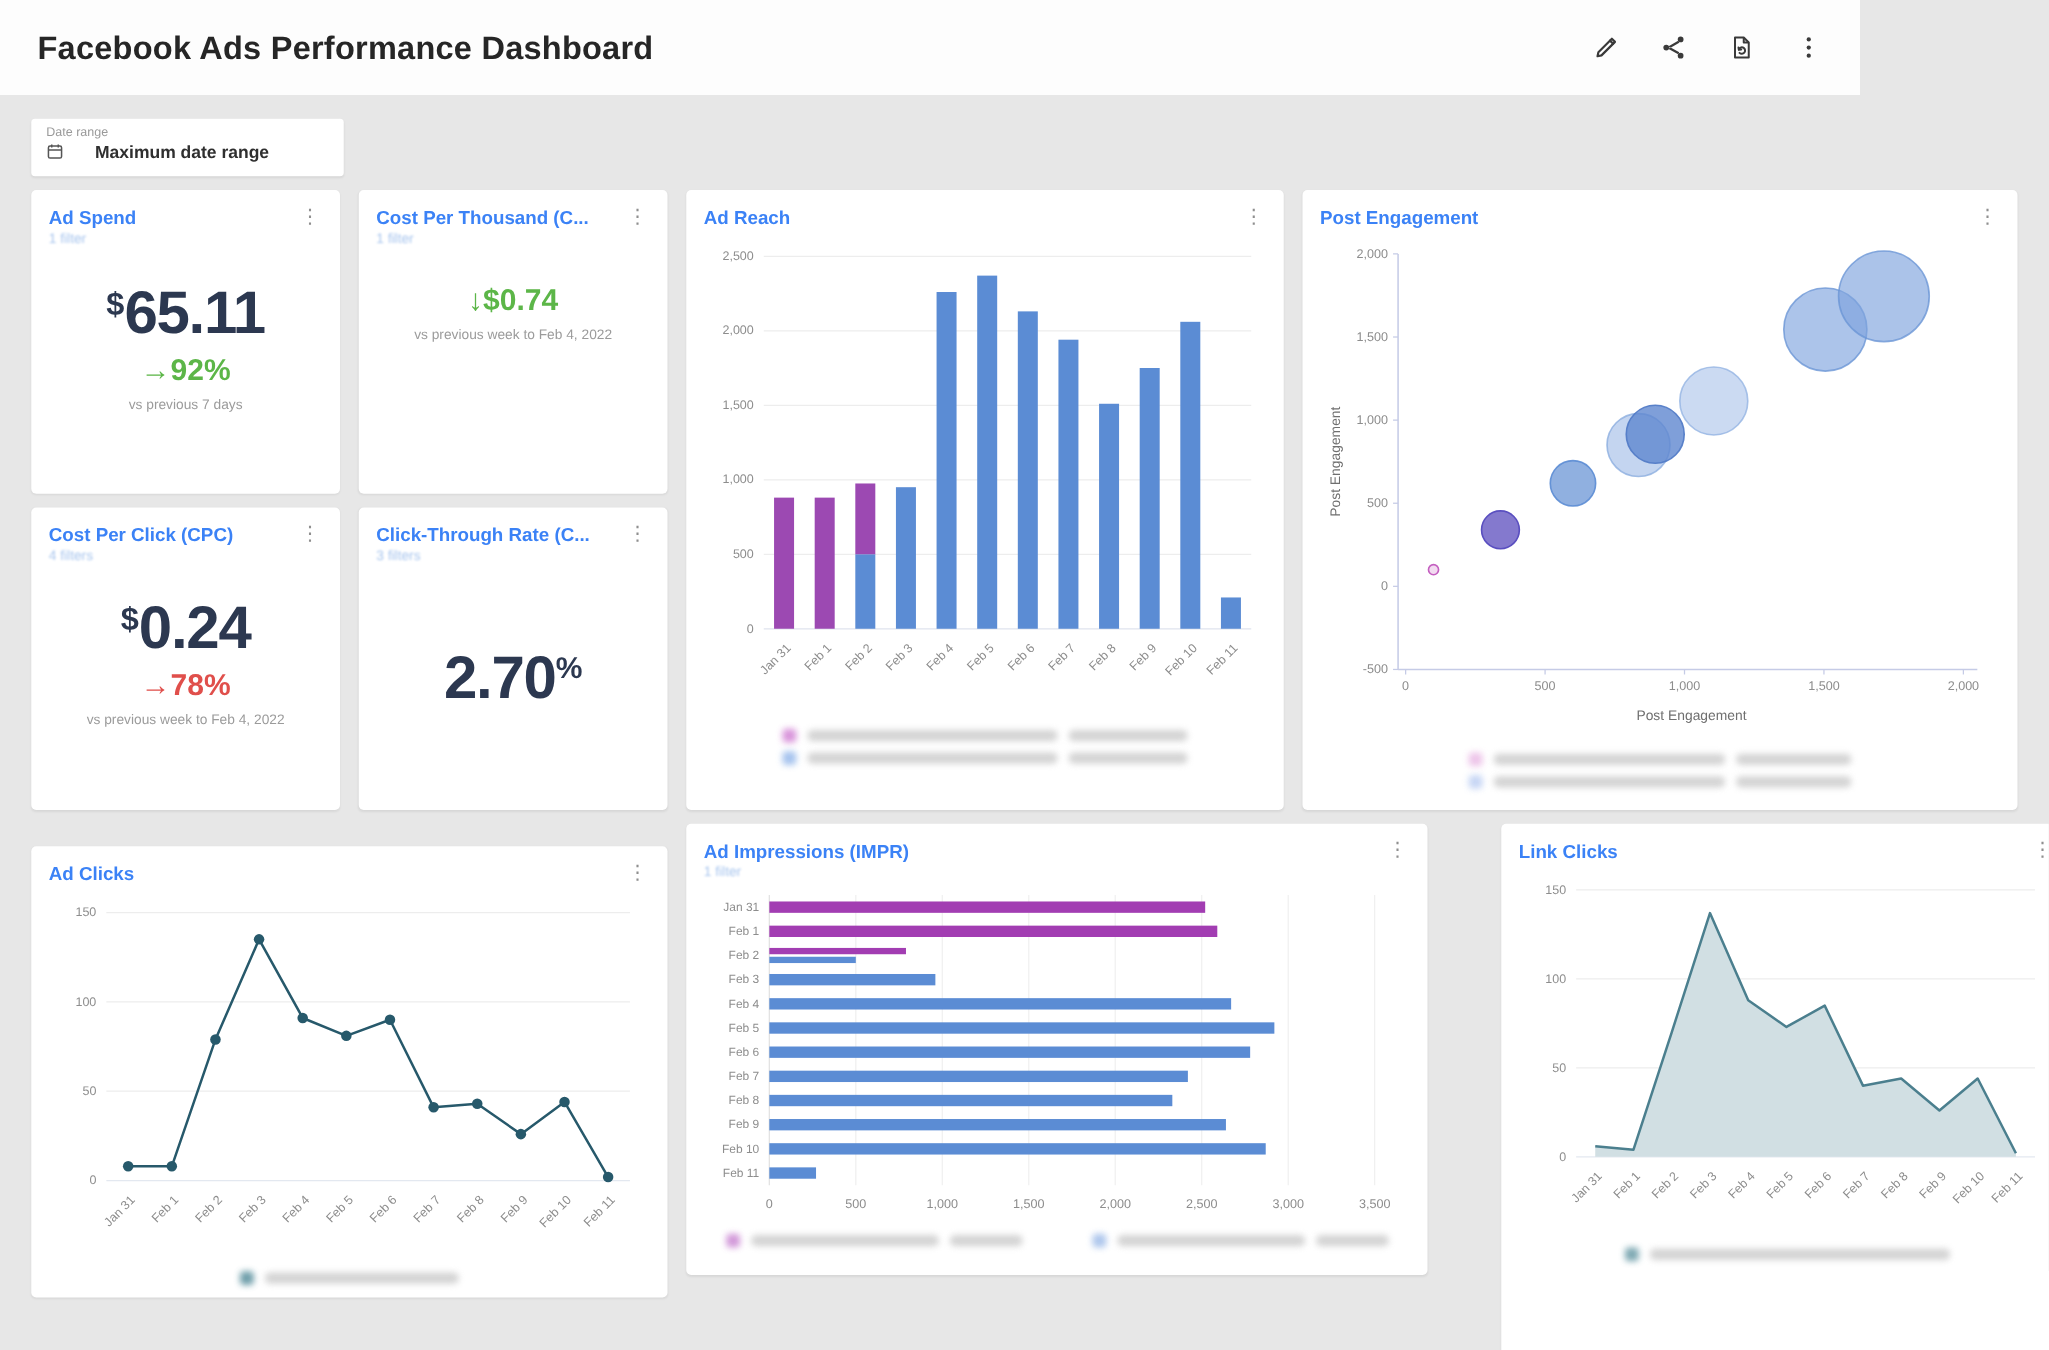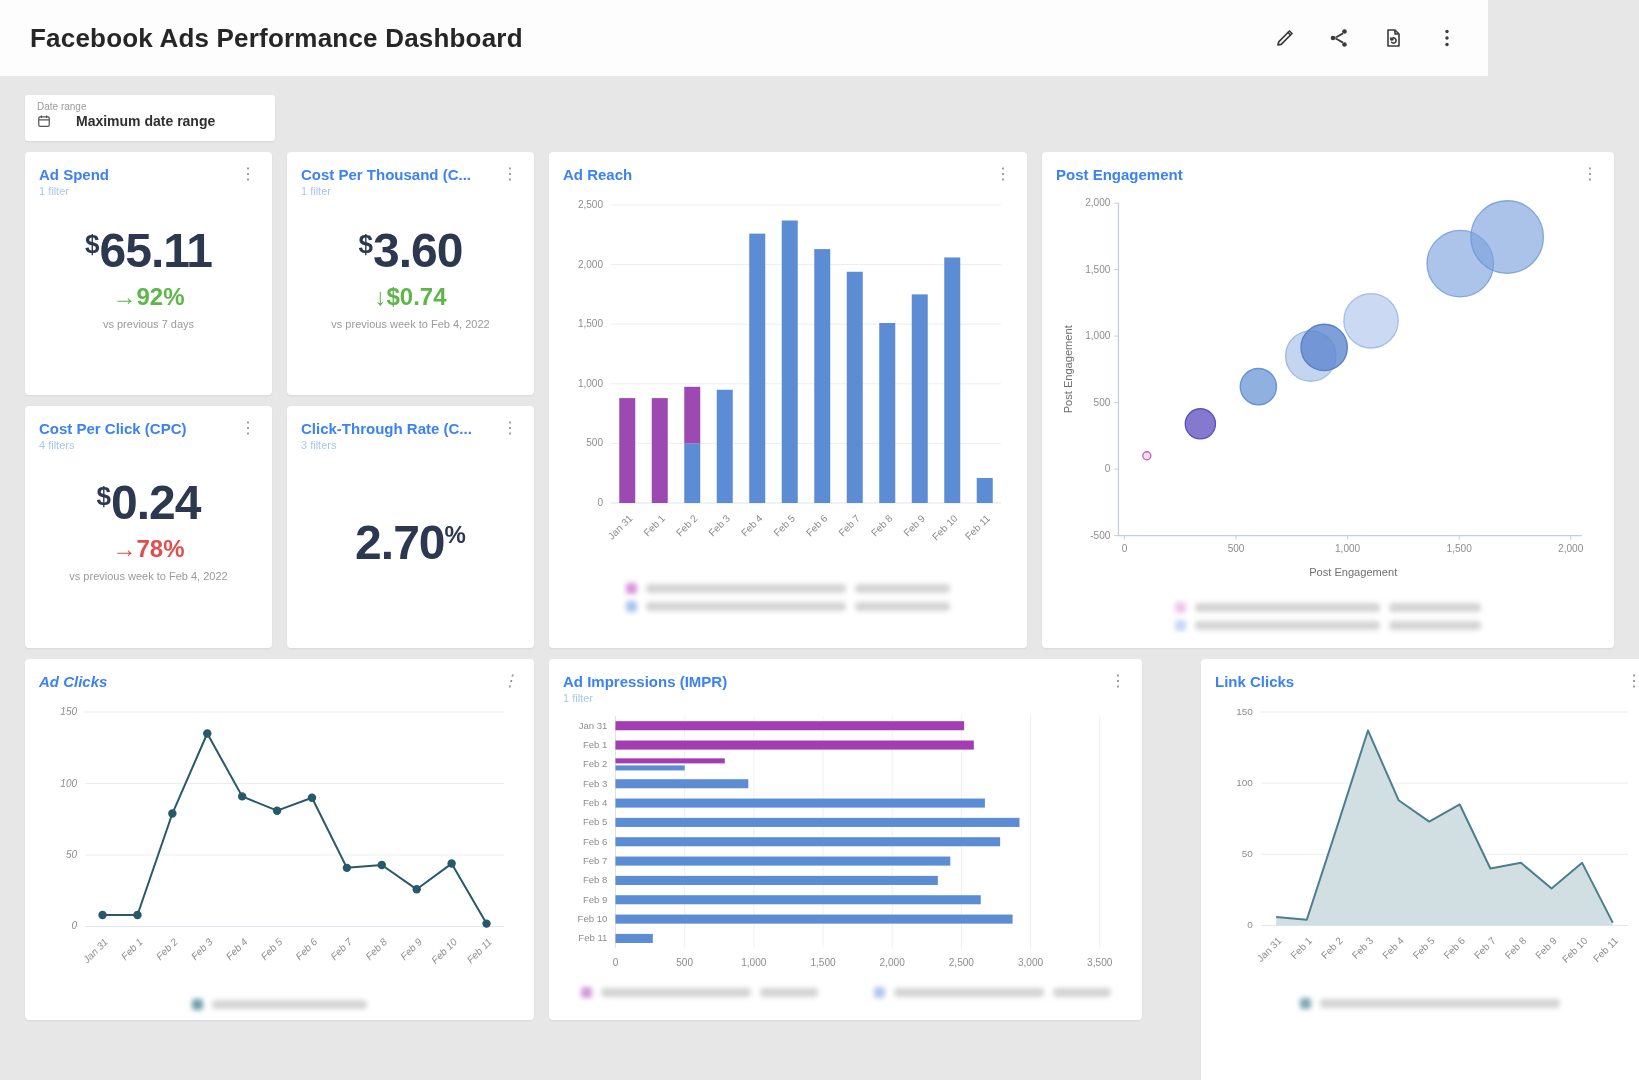--- a/index.html
+++ b/index.html
@@ -104,21 +104,20 @@
     <div class="kpi-delta" style="color: rgb(92, 182, 72);">→92%</div>
     <div class="kpi-sub">vs previous 7 days</div>
   </div>
 </div>
 
 <div class="card" style="left:287px; top:152px; width:247px; height:243px;">
   <div class="card-title">Cost Per Thousand (C...</div>
   <div class="filter-label">1 filter</div>
   <div class="kebab">⋮</div>
   <div class="kpi-body" style="margin-top:30px;">
-    <div class="kpi-value"><span class="kpi-prefix">$</span><span>3.60</span></div>
     <div class="kpi-delta" style="color: rgb(92, 182, 72);">↓$0.74</div>
     <div class="kpi-sub">vs previous week to Feb 4, 2022</div>
   </div>
 </div>
 
 <div class="card" style="left:25px; top:406px; width:247px; height:242px;">
   <div class="card-title">Cost Per Click (CPC)</div>
   <div class="filter-label">4 filters</div>
   <div class="kebab">⋮</div>
   <div class="kpi-body" style="margin-top:28px;">
@@ -251,21 +250,21 @@
           <div class="legend-entry">
             <span class="legend-swatch" style="background: rgb(185, 204, 242);"></span>
             <span class="legend-block" style="width: 185px;"></span>
             <span class="legend-block" style="width: 92px;"></span>
           </div>
         </div>
       </div>
     </div>
 </div>
 
-<div class="card" style="left:25px; top:659px; width:509px; height:361px;font-style:italic;">
+<div class="card" style="left:25px; top:677px; width:509px; height:361px;">
   <div class="card-title">Ad Clicks</div>
   <div class="kebab">⋮</div>
   <div class="chart" id="chart-ad-clicks" style="margin-top:6px;">
       <svg viewBox="0 0 480 300">
         <text x="38" y="233" font-size="10" fill="#8d8d8d" font-family="&quot;Liberation Sans&quot;,sans-serif" text-anchor="end">0</text>
         <line x1="46" y1="158.66666666666669" x2="464" y2="158.66666666666669" stroke="#ededed" stroke-width="1"></line>
         <text x="38" y="161.66666666666669" font-size="10" fill="#8d8d8d" font-family="&quot;Liberation Sans&quot;,sans-serif" text-anchor="end">50</text>
         <line x1="46" y1="87.33333333333334" x2="464" y2="87.33333333333334" stroke="#ededed" stroke-width="1"></line>
         <text x="38" y="90.33333333333334" font-size="10" fill="#8d8d8d" font-family="&quot;Liberation Sans&quot;,sans-serif" text-anchor="end">100</text>
         <line x1="46" y1="16" x2="464" y2="16" stroke="#ededed" stroke-width="1"></line>

